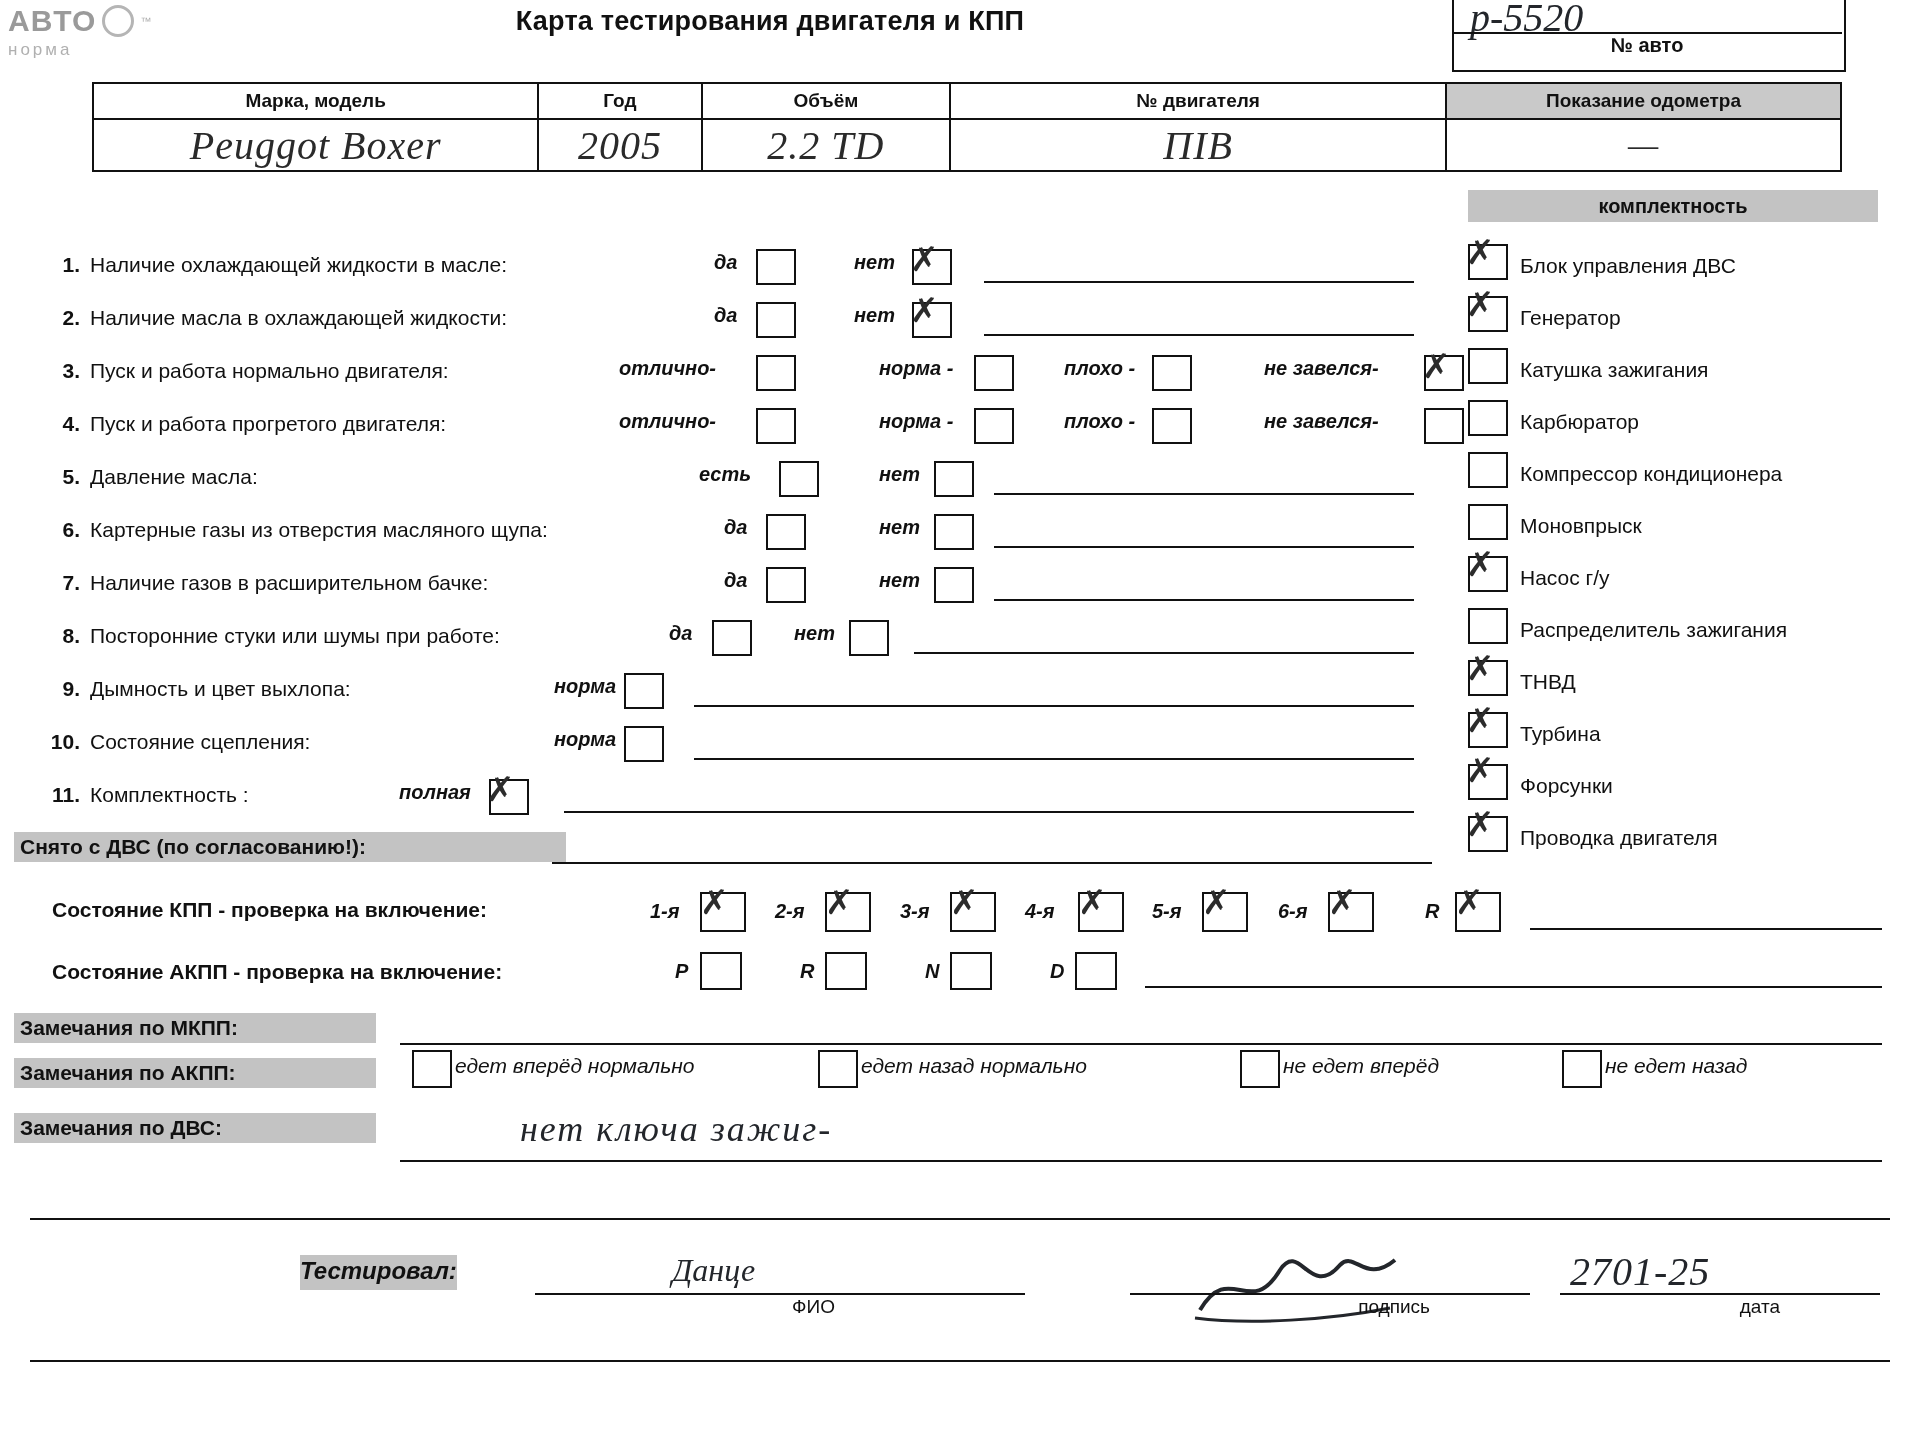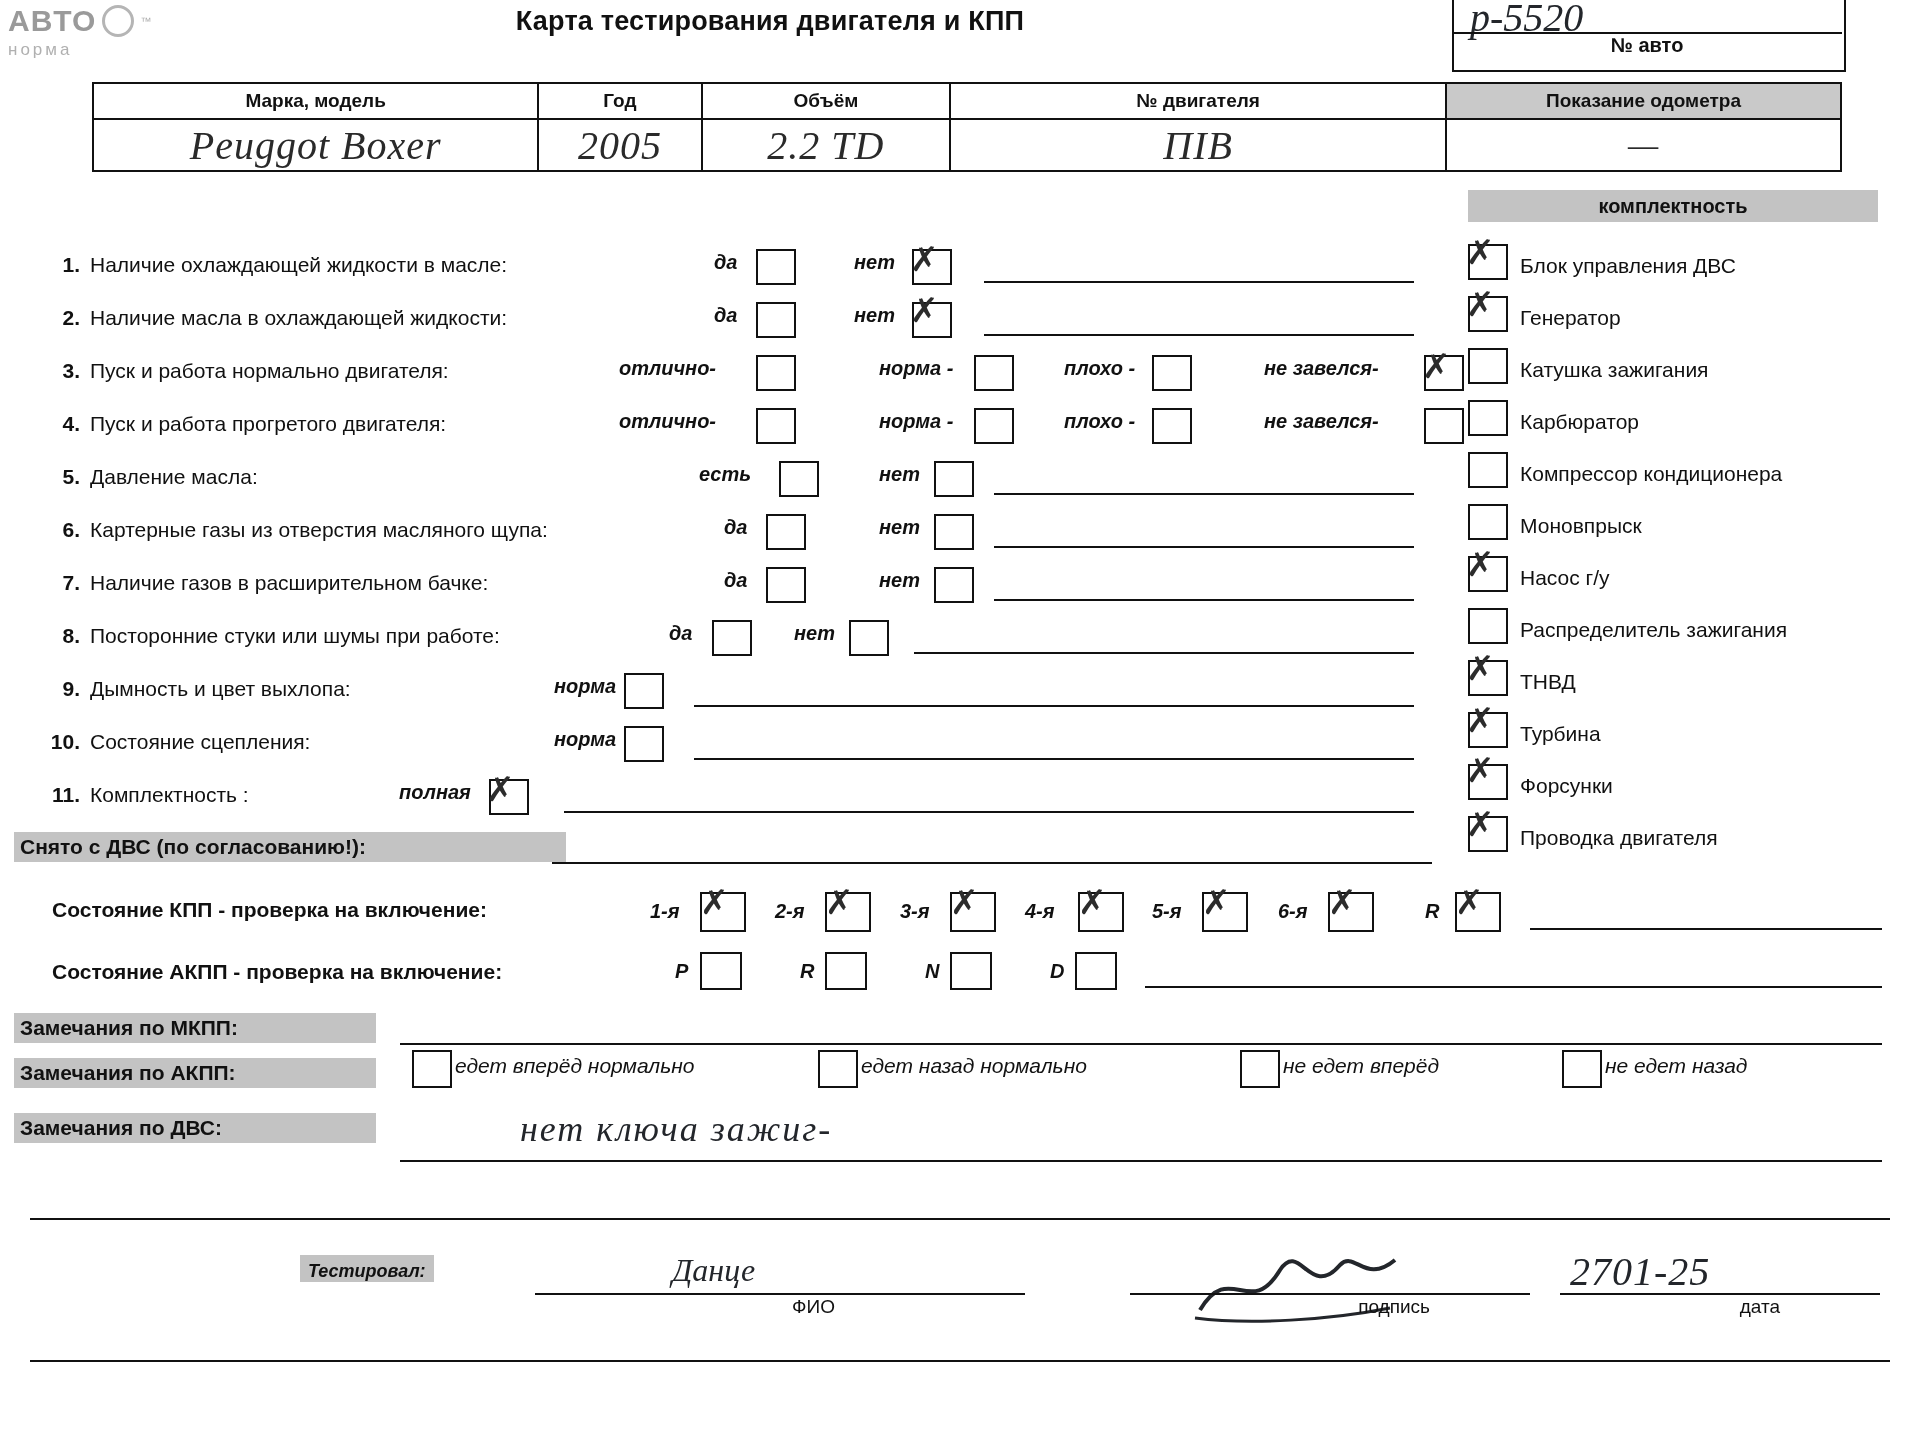--- a/index.html
+++ b/index.html
@@ -256,26 +256,26 @@
   .foot-lbl {
     position: absolute;
     font-size: 19px;
     text-align: right;
   }
   .tested-bar {
     position: absolute;
     left: 300px;
     top: 1255px;
     background: #c3c3c3;
-    font-size: 18px;
+    font-size: 24px;
     font-weight: bold;
     font-style: italic;
-    height: 27px;
+    height: 35px;
     line-height: 32px;
-    padding: 0 8px;
+    padding: 0 0;
   }
   .hr {
     position: absolute;
     left: 30px;
     width: 1860px;
     border-bottom: 2px solid #111;
   }
 </style>
 </head>
 <body>

